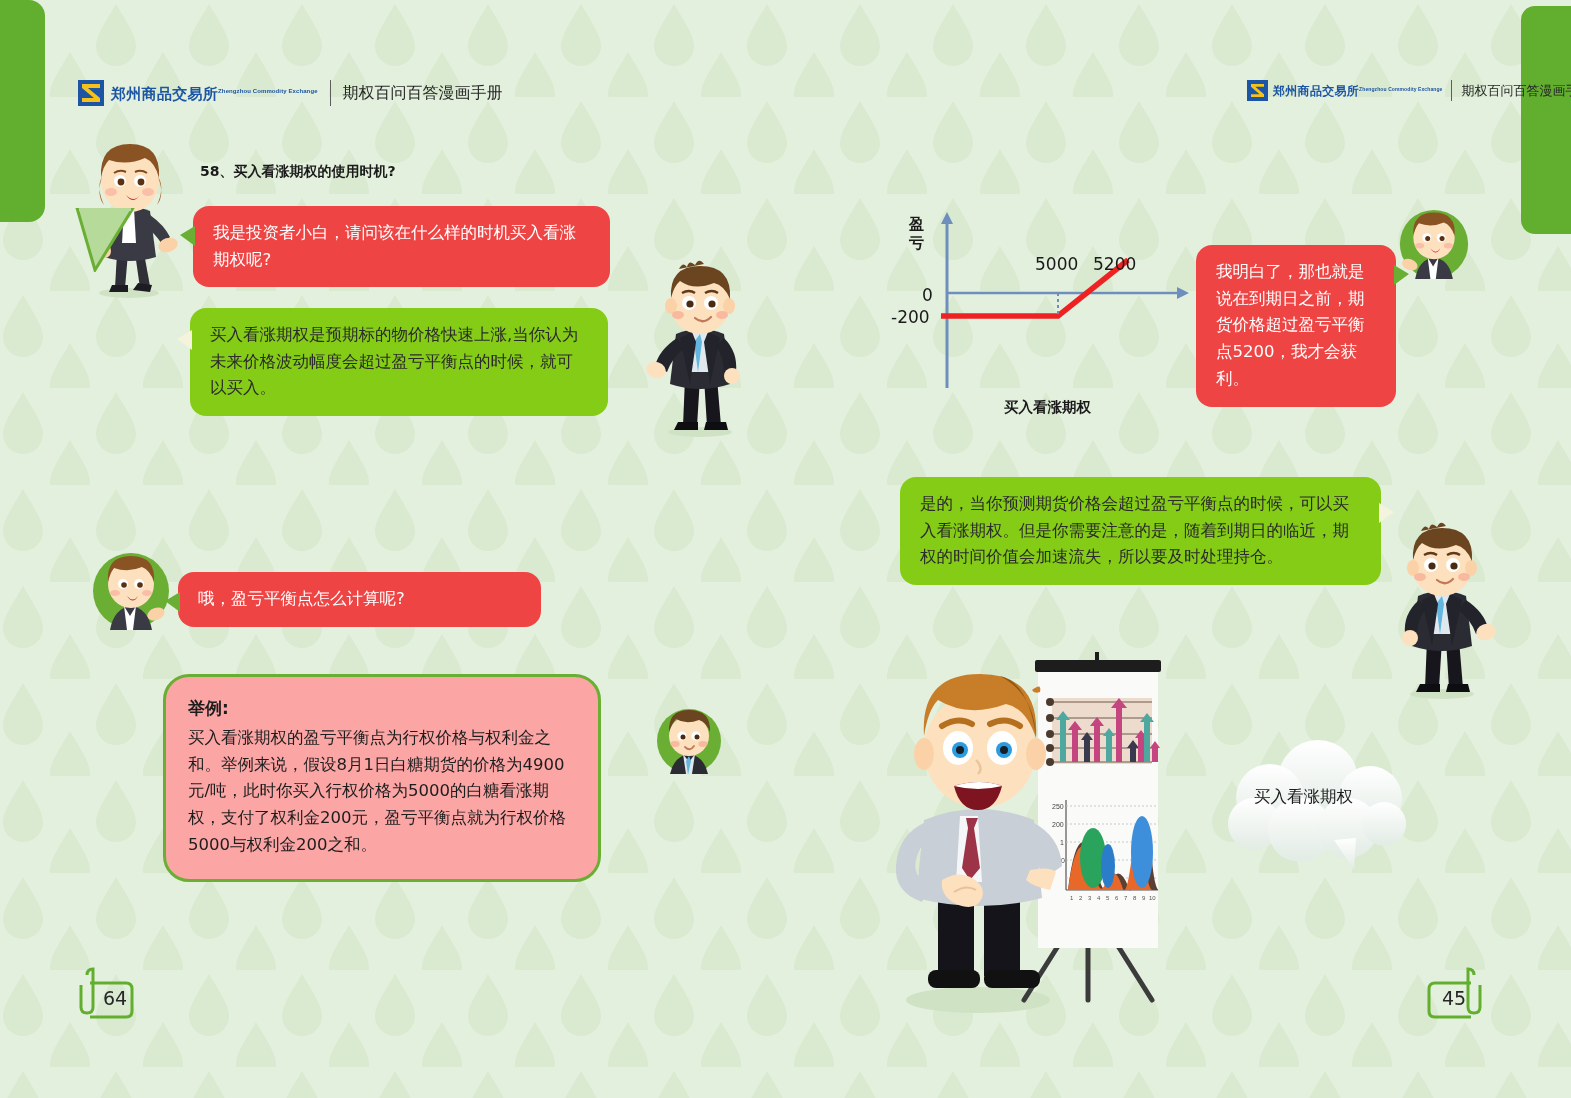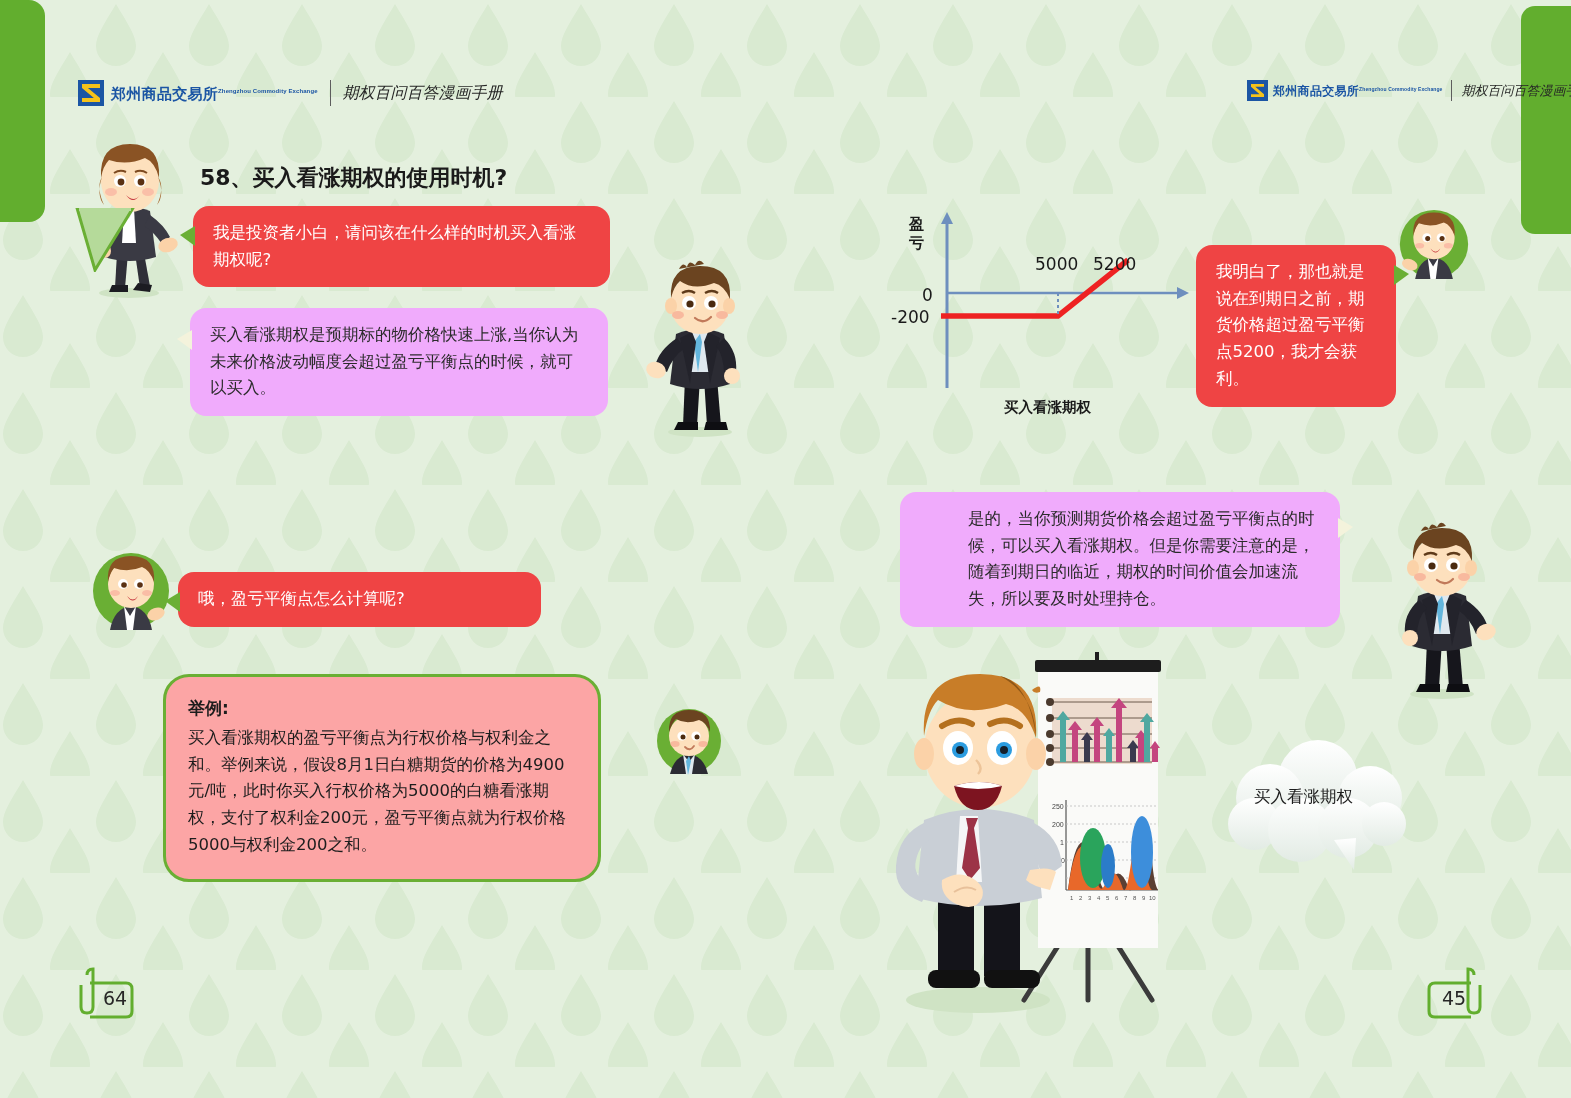--- a/index.html
+++ b/index.html
@@ -65,48 +65,47 @@
     font-size: 6px; font-weight: bold; color: #1b55a4;
     letter-spacing: .1px; margin-top: 2px; white-space: nowrap;
   }
   .hdr-sep {
     width: 1px; height: 26px; background: #5d5d5d;
     margin: 0 12px;
   }
   .hdr-title {
     font-size: 16px; color: #262626; white-space: nowrap;
     font-family: "DejaVu Sans", sans-serif;
-    font-style: italic;
   }
   #hdr-right .logo-cn { font-size: 12px; }
   #hdr-right .logo-en { font-size: 5px; }
   #hdr-right .logo-mark { width: 21px; height: 21px; margin-right: 5px;}
   #hdr-right .hdr-sep { height: 21px; margin: 0 9px; }
   #hdr-right .hdr-title { font-size: 13px; }
 
   
   #q-title {
     position: absolute; left: 200px; top: 163px; z-index: 5;
-    font-size: 22px; font-weight: bold; color: #1a1a1a;
+    font-size: 14px; font-weight: bold; color: #1a1a1a;
     font-family: "DejaVu Sans", sans-serif;
     white-space: nowrap;
   }
 
   
   .bub {
     position: absolute; z-index: 4;
     border-radius: 16px;
     font-family: "DejaVu Sans", sans-serif;
     line-height: 1.62;
   }
   .bub-green {
     background: #ef4444; color: #ffffff;
   }
   .bub-cream {
-    background: #f0abfc; color: #2b2b2b;
+    background: #84cc16; color: #2b2b2b;
   }
   .bub-body { padding: 14px 20px; font-size: 16.5px; }
   
   .tail { position: absolute; width: 0; height: 0; }
   .tail-l-green {
     left: -13px; top: 20px;
     border-top: 9px solid transparent;
     border-bottom: 11px solid transparent;
     border-right: 15px solid #6aaf34;
   }
@@ -127,21 +126,21 @@
     border-top: 9px solid transparent;
     border-bottom: 11px solid transparent;
     border-left: 15px solid #f4f3dc;
   }
 
   #bub-q1   { left: 193px; top: 206px; width: 417px; }
   #bub-a1   { left: 190px; top: 308px; width: 418px; }
   #bub-a2   { left: 190px; top: 436px; width: 418px; }
   #bub-q2   { left: 178px; top: 572px; width: 363px; }
   #bub-r1   { left: 1196px; top: 245px; width: 200px; }
-  #bub-r2   { left: 900px; top: 492px; width: 440px; padding-left: 48px; }
+  #bub-r2   { left: 900px; top: 477px; width: 481px; }
 
   
   #bub-example {
     position: absolute; left: 163px; top: 674px; width: 438px;
     background: #fca5a5;
     border: 3px solid #6aaf34;
     border-radius: 26px;
     padding: 18px 22px 20px 22px;
     z-index: 4;
     font-family: "DejaVu Sans", sans-serif;

